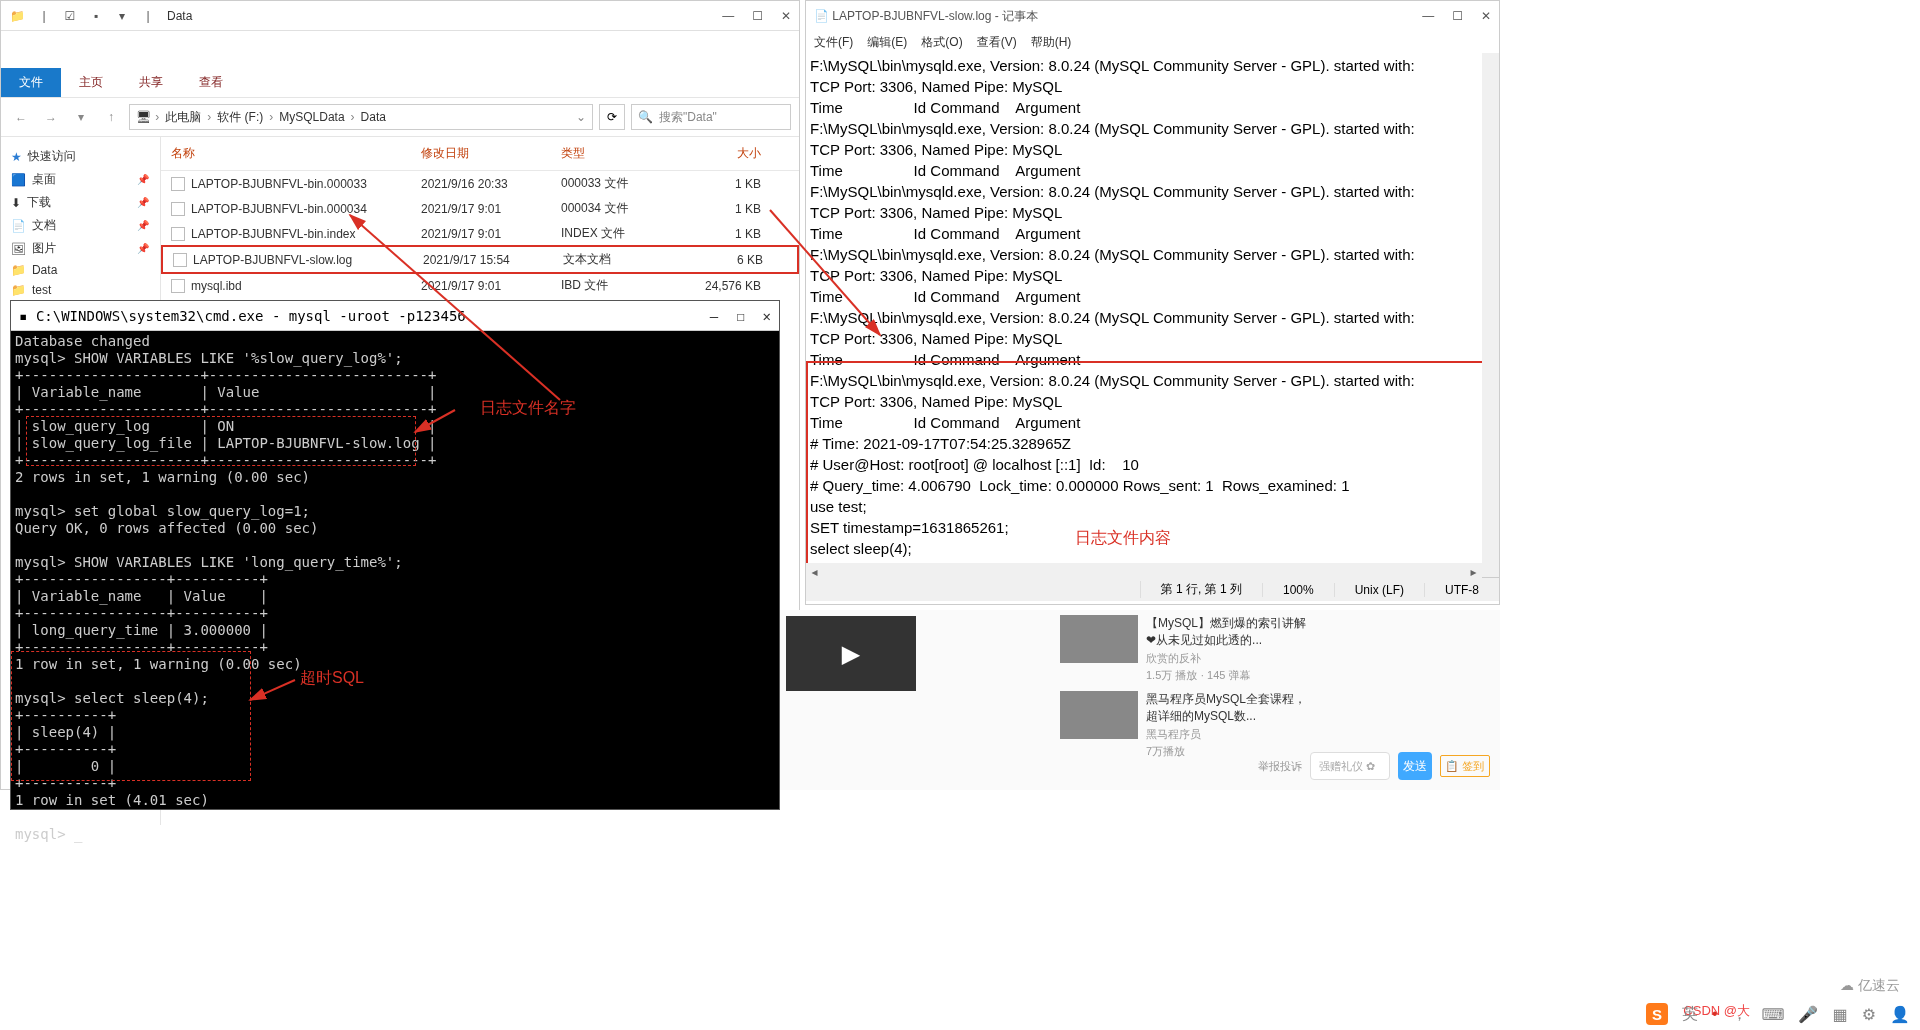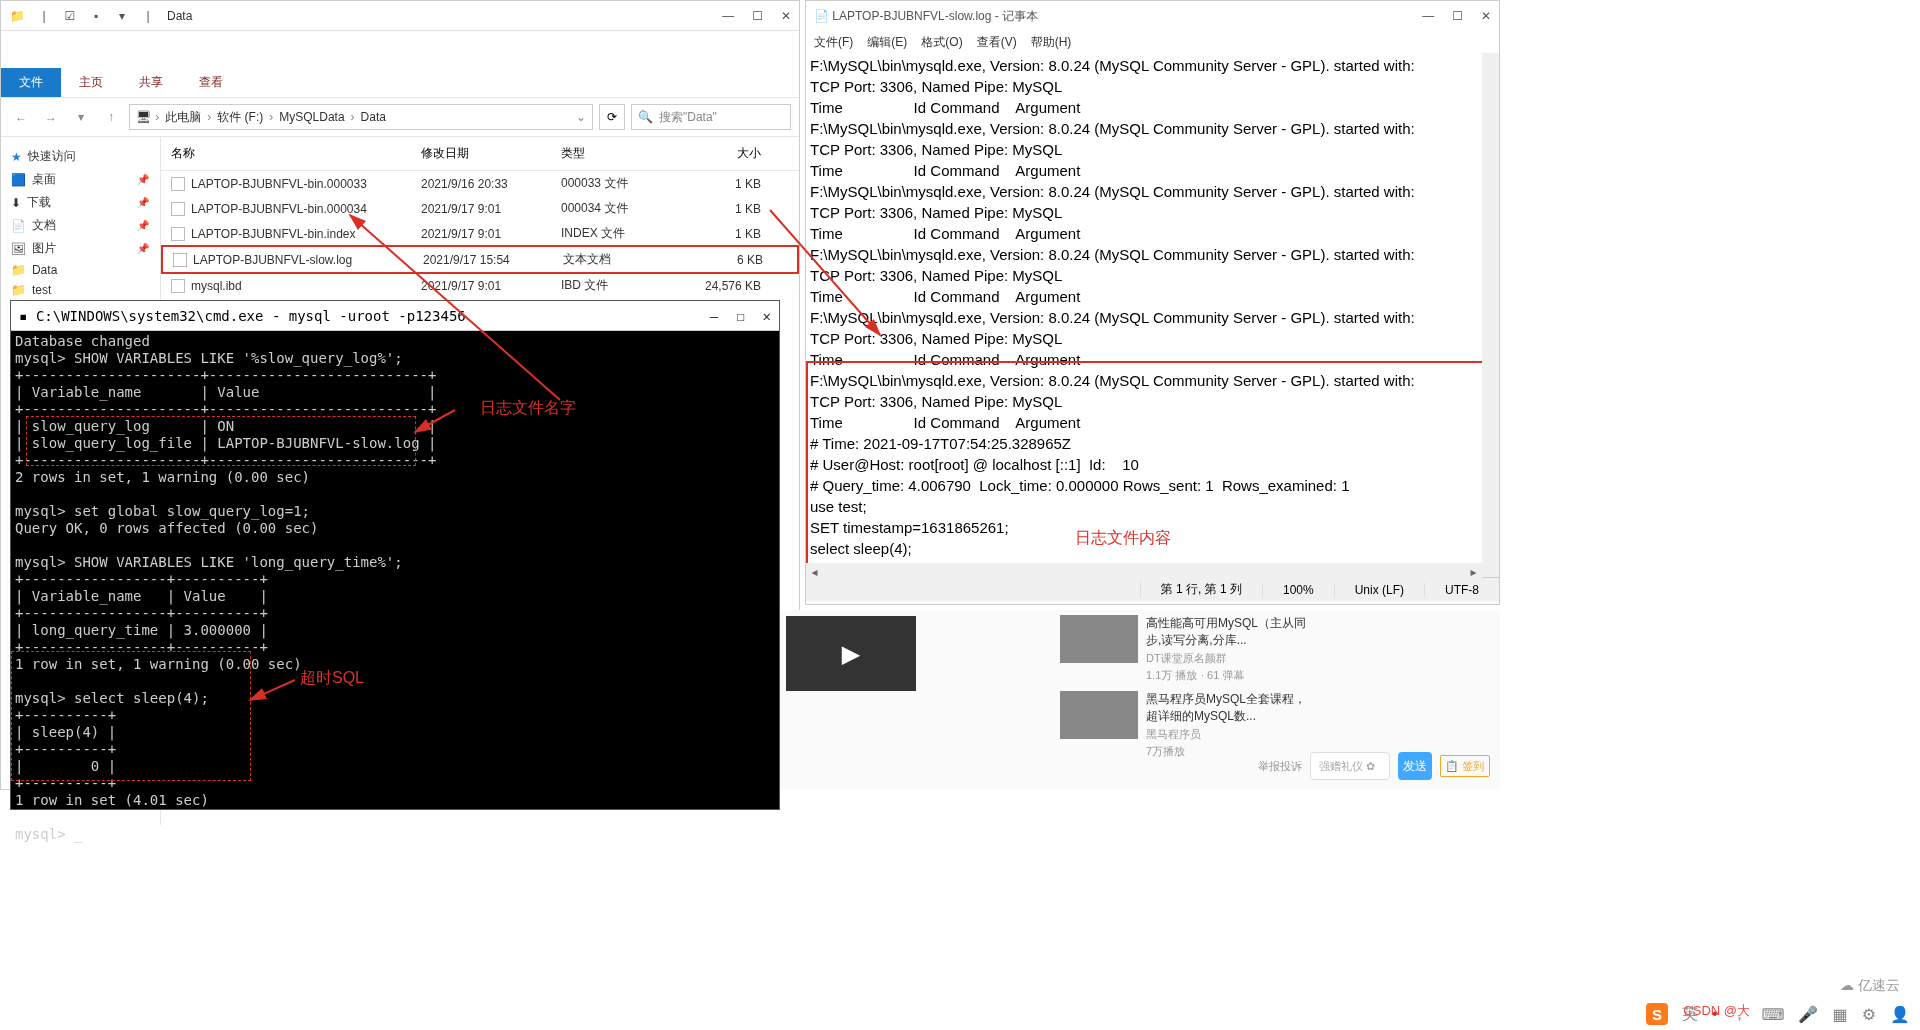--- a/index.html
+++ b/index.html
@@ -22,21 +22,21 @@
 .explorer-toolbar .path .sep { color: #888; }
 .explorer-toolbar .refresh { width: 26px; height: 26px; border: 1px solid #ccc; display: inline-flex; align-items: center; justify-content: center; }
 .explorer-toolbar .search { width: 160px; height: 26px; border: 1px solid #ccc; display: flex; align-items: center; padding: 0 6px; color: #888; gap: 6px; }
 .explorer-body { display: flex; height: calc(100% - 100px); }
 .sidebar { width: 160px; border-right: 1px solid #e5e5e5; padding: 8px 0; }
 .sidebar .sb-item { display: flex; align-items: center; padding: 3px 10px; gap: 6px; color: #333; }
 .sidebar .sb-item .pin { margin-left: auto; color: #888; font-size: 10px; }
 .ico-star { color: #2b7cd3; }
 .ico-folder { color: #f8d775; }
 .filelist { flex: 1; }
-.filelist .headers { display: flex; padding: 8px 10px; color: #000000; border-bottom: 1px solid #e8e8e8; align-items: center; }
+.filelist .headers { display: flex; padding: 8px 10px; color: #c2410c; border-bottom: 1px solid #e8e8e8; align-items: center; }
 .col-name { flex: 0 0 250px; }
 .col-date { flex: 0 0 140px; }
 .col-type { flex: 0 0 110px; }
 .col-size { flex: 0 0 90px; text-align: right; }
 .filelist .row { display: flex; padding: 4px 10px; color: #333; align-items: center; }
 .filelist .row.highlight { border: 2px solid #d93025; margin: -1px 0; }
 .filelist .row .fname { display: flex; align-items: center; gap: 6px; }
 .file-ico { width: 14px; height: 14px; border: 1px solid #bbb; background: #fff; display: inline-block; }
 
 
@@ -397,23 +397,23 @@
         <span>签到</span>
       </div>
   </div>
 </div>
 
 <div class="related">
   <div id="related-rows">
       <div class="ritem">
         <div class="rthumb"></div>
         <div class="rmeta">
-          <div>高性能高可用MySQL（主从同步,读写分离,分库...</div>
-          <div class="sub">DT课堂原名颜群</div>
-          <div class="sub">1.1万 播放 · 61 弹幕</div>
+          <div>【MySQL】燃到爆的索引讲解❤从未见过如此透的...</div>
+          <div class="sub">欣赏的反补</div>
+          <div class="sub">1.5万 播放 · 145 弹幕</div>
         </div>
       </div>
       <div class="ritem">
         <div class="rthumb"></div>
         <div class="rmeta">
           <div>黑马程序员MySQL全套课程，超详细的MySQL数...</div>
           <div class="sub">黑马程序员</div>
           <div class="sub">7万播放</div>
         </div>
       </div>

